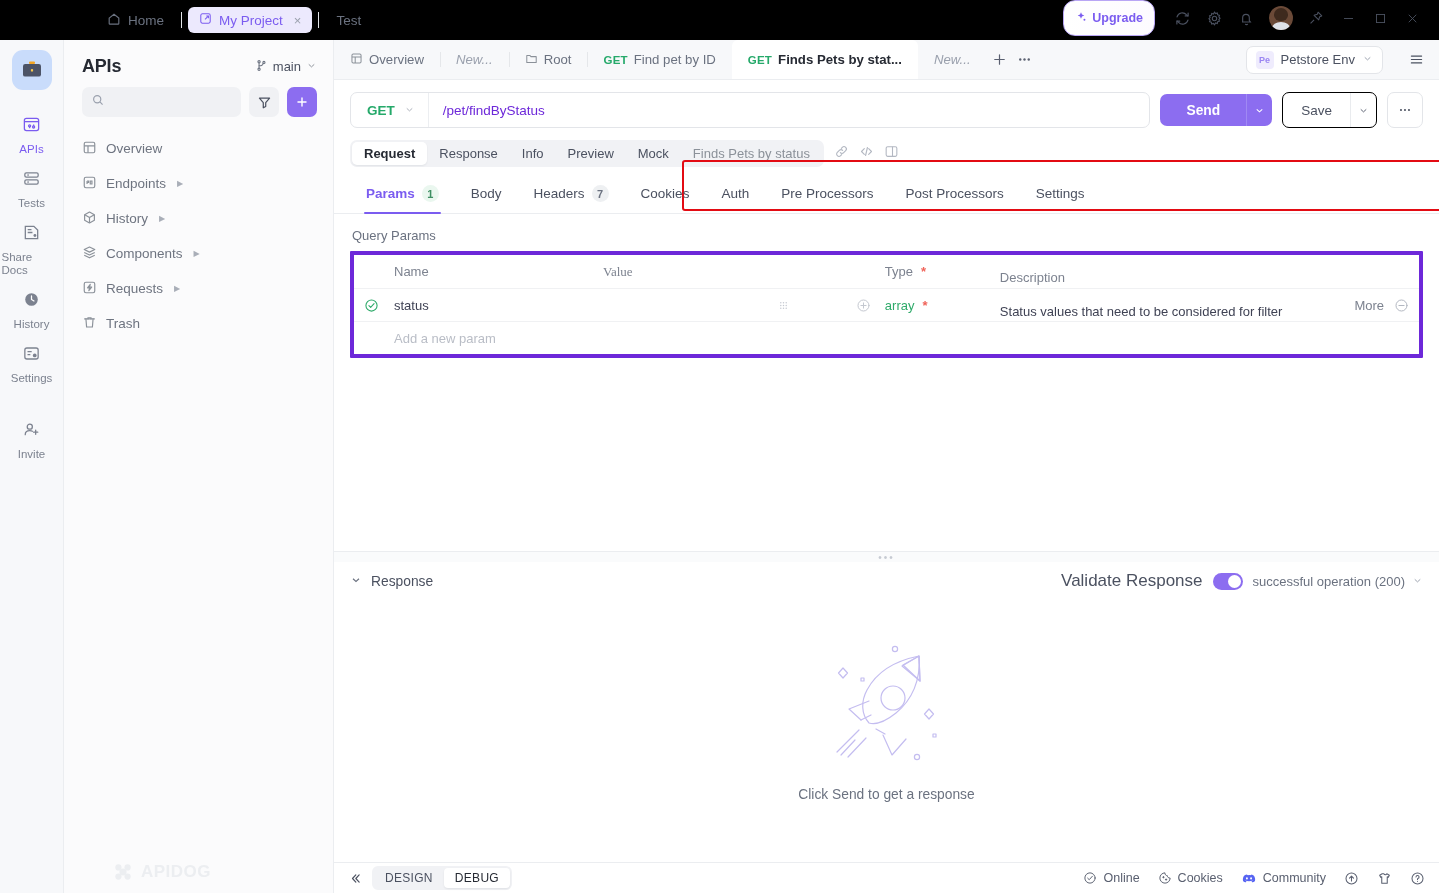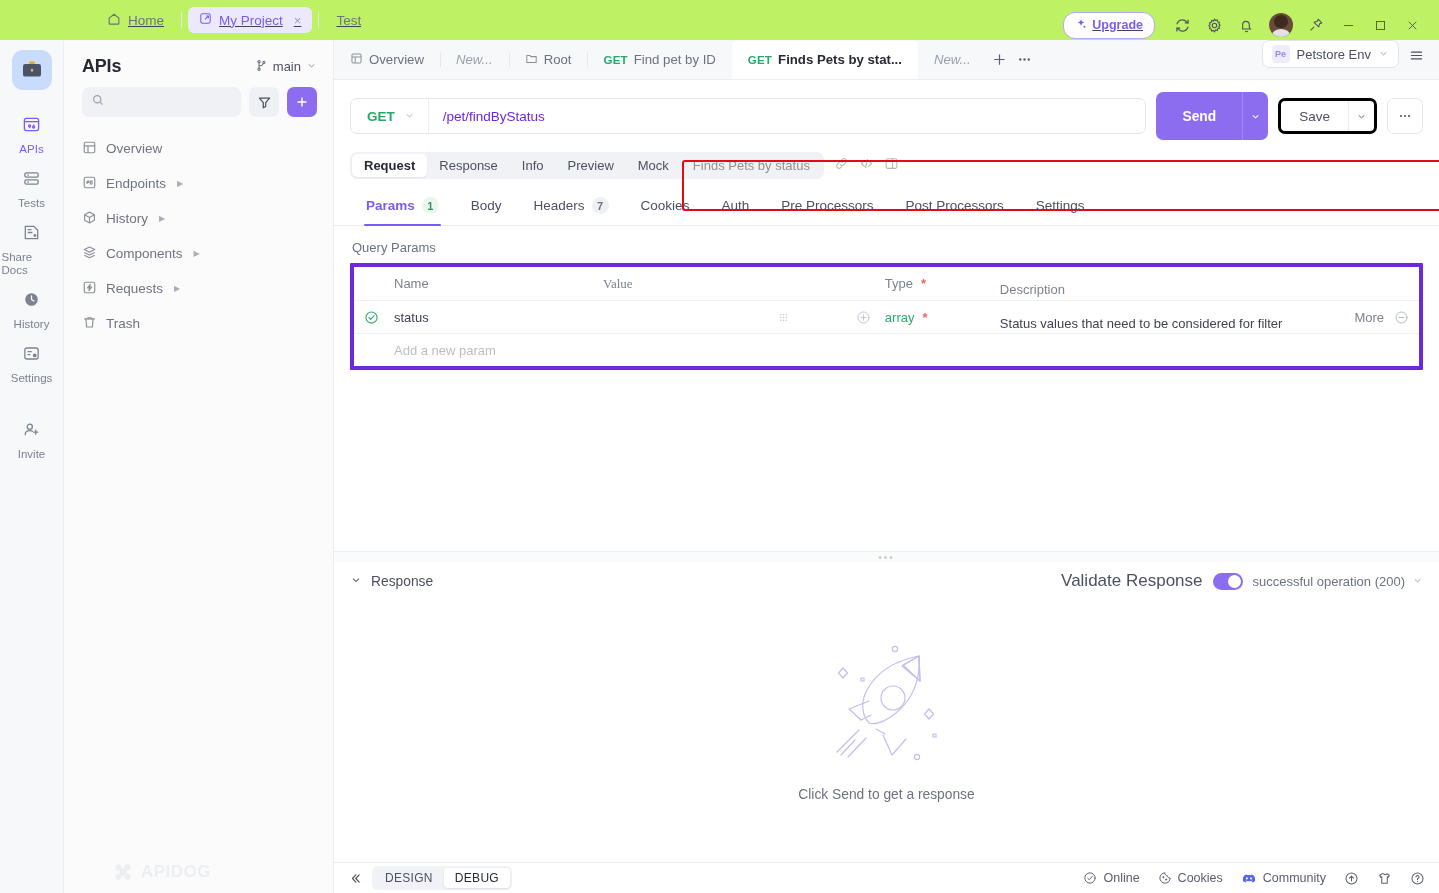--- a/index.html
+++ b/index.html
@@ -9,38 +9,38 @@
     overflow: hidden;
     font-family: "Liberation Sans", sans-serif;
     background: #ffffff;
     color: #3f4254;
     -webkit-font-smoothing: antialiased;
   }
   .app { position: relative; width: 1439px; height: 893px; display: flex; flex-direction: column; background:#f7f8fa; }
 
   
   .titlebar {
-    height: 40px; min-height:40px; display: flex; align-items: flex-end;
-    background: #bef264; padding: 0 8px 0 0; text-decoration: underline;
+    height: 40px; min-height:40px; display: flex; align-items: flex-start;
+    background: #000000; padding: 0 8px 0 0;
   }
   .tb-left { display:flex; align-items:center; height:100%; padding-left: 96px; gap:0px; }
   .tb-item {
     display:flex; align-items:center; gap:7px; height:26px; padding:0 11px;
     border-radius:6px; font-size:13.5px; color:#6b7280; cursor:default; white-space:nowrap;
   }
   .tb-item.active { background:#ece9fd; color:#7b5cf0; }
   .tb-sep { width:1px; height:16px; background:#e3e5e9; margin:0 6px; }
   .tb-close { font-size:13px; color:#9aa0ad; margin-left:4px; line-height:1; }
   .tb-right { margin-left:auto; display:flex; align-items:center; gap:2px; padding-right:4px;}
   .icon-btn {
     width:30px; height:30px; display:flex; align-items:center; justify-content:center;
     border-radius:6px; color:#4b5160; cursor:default;
   }
   .upgrade {
-    display:flex; align-items:center; gap:5px; height:27px; padding:0 11px; margin-right:10px;
+    display:flex; align-items:center; gap:5px; height:36px; padding:0 11px; margin-right:10px;
     border-radius:12px; border:1px solid #b9a6f5; color:#7b5cf0; font-size:12.5px; font-weight:600;
     background:linear-gradient(90deg,#fff,#fdfbff);
   }
   .avatar {
     width:24px; height:24px; border-radius:50%; margin:0 6px;
     background:#6b4a38; position:relative; overflow:hidden; flex:none;
   }
   .avatar::before{content:"";position:absolute;left:5px;top:2px;width:14px;height:13px;border-radius:50% 50% 45% 45%;background:#3e2a1e;}
   .avatar::after{content:"";position:absolute;left:3px;bottom:-4px;width:18px;height:12px;border-radius:50% 50% 0 0;background:#dfe2e8;}
   .wbtn { width:30px; height:30px; display:flex;align-items:center;justify-content:center;color:#4b5160; }
@@ -80,35 +80,35 @@
 
   
   .tabbar{height:40px;min-height:40px;display:flex;align-items:stretch;background:#f7f8fa;border-bottom:1px solid #ebedf0;}
   .tab{display:flex;align-items:center;gap:6px;padding:0 16px;font-size:13.2px;color:#6b7280;position:relative;white-space:nowrap;cursor:default;}
   .tab + .tab::before{content:"";position:absolute;left:0;top:12px;bottom:12px;width:1px;background:#e5e7ea;}
   .tab.active{background:#fff;color:#262a33;font-weight:600;border-radius:6px 6px 0 0;}
   .tab.active::before,.tab.active + .tab::before{display:none;}
   .tab .ital{font-style:italic;color:#9aa0ad;}
   .meth{font-size:11.5px;font-weight:700;color:#25a96a;letter-spacing:.2px;}
   .tab-actions{display:flex;align-items:center;padding:0 4px;color:#5a6070;}
-  .tab-right{margin-left:auto;display:flex;gap:2px;padding-right:8px;}
+  .tab-right{margin-left:auto;display:flex;align-items:center;gap:18px;padding-right:8px;}
   .env-sel{display:flex;align-items:center;gap:7px;height:28px;padding:0 9px;border:1px solid #e3e5e9;border-radius:7px;background:#fff;font-size:13px;color:#4b5160;}
   .env-badge{width:18px;height:18px;border-radius:4px;background:#efecfd;color:#9b86f2;font-size:9px;display:flex;align-items:center;justify-content:center;font-weight:600;}
 
   
   .urlrow{display:flex;align-items:center;gap:10px;padding:12px 16px 12px 16px;position:relative;}
   .urlbox{flex:1;display:flex;align-items:center;height:36px;border:1px solid #e3e5e9;border-radius:7px;background:#fff;overflow:hidden;}
   .method{display:flex;align-items:center;gap:9px;padding:0 13px 0 16px;font-size:13.5px;font-weight:700;color:#25a96a;}
   .urlsep{width:1px;align-self:stretch;background:#eceef1;}
   .urlval{flex:1;padding:0 14px;font-size:13.5px;color:#6d28d9;}
   .redbox{position:absolute;left:348px;top:80px;width:840px;height:51px;border:2.5px solid #e30b13;border-radius:3px;pointer-events:none;}
-  .btn-send{display:flex;align-items:stretch;border-radius:7px;overflow:hidden;background:#8c6df0;color:#fff;height:48px;}
+  .btn-send{display:flex;align-items:stretch;border-radius:7px;overflow:hidden;background:#8c6df0;color:#fff;height:32px;}
   .btn-send .lbl{display:flex;align-items:center;padding:0 26px;font-size:13.8px;font-weight:600;}
   .btn-send .car{display:flex;align-items:center;justify-content:center;width:26px;border-left:1px solid #a089f3;}
-  .btn-save{display:flex;align-items:stretch;border:3px solid #000000;border-radius:7px;overflow:hidden;background:#fff;height:36px;color:#4b5160;}
+  .btn-save{display:flex;align-items:stretch;border:1px solid #000000;border-radius:7px;overflow:hidden;background:#fff;height:36px;color:#4b5160;}
   .btn-save .lbl{display:flex;align-items:center;padding:0 18px;font-size:13.5px;}
   .btn-save .car{display:flex;align-items:center;justify-content:center;width:26px;border-left:1px solid #e9ebee;}
   .btn-more{width:36px;height:36px;border:1px solid #e3e5e9;border-radius:7px;display:flex;align-items:center;justify-content:center;color:#4b5160;background:#fff;}
 
   
   .segrow{display:flex;align-items:center;gap:0;padding:0 16px 0 16px;}
   .seg{display:flex;align-items:center;background:#f1f2f5;border-radius:7px;padding:2px;}
   .seg .s{padding:4px 12px;font-size:13px;color:#4b5160;border-radius:5px;cursor:default;}
   .seg .s.active{background:#fff;color:#262a33;font-weight:600;box-shadow:0 1px 2px rgba(16,24,40,.07);}
   .seg .s.ghost{color:#8b9199;}

